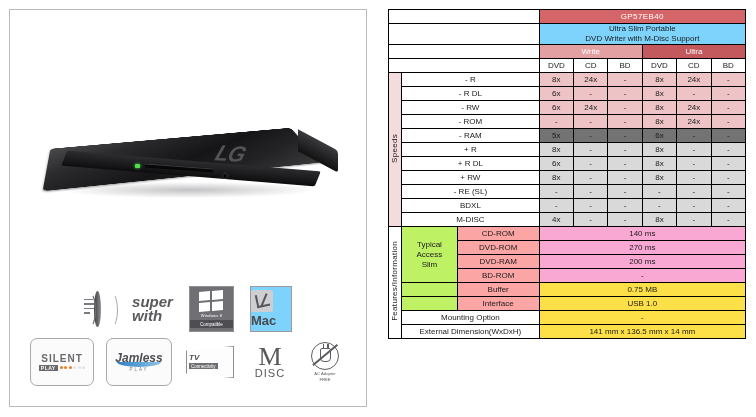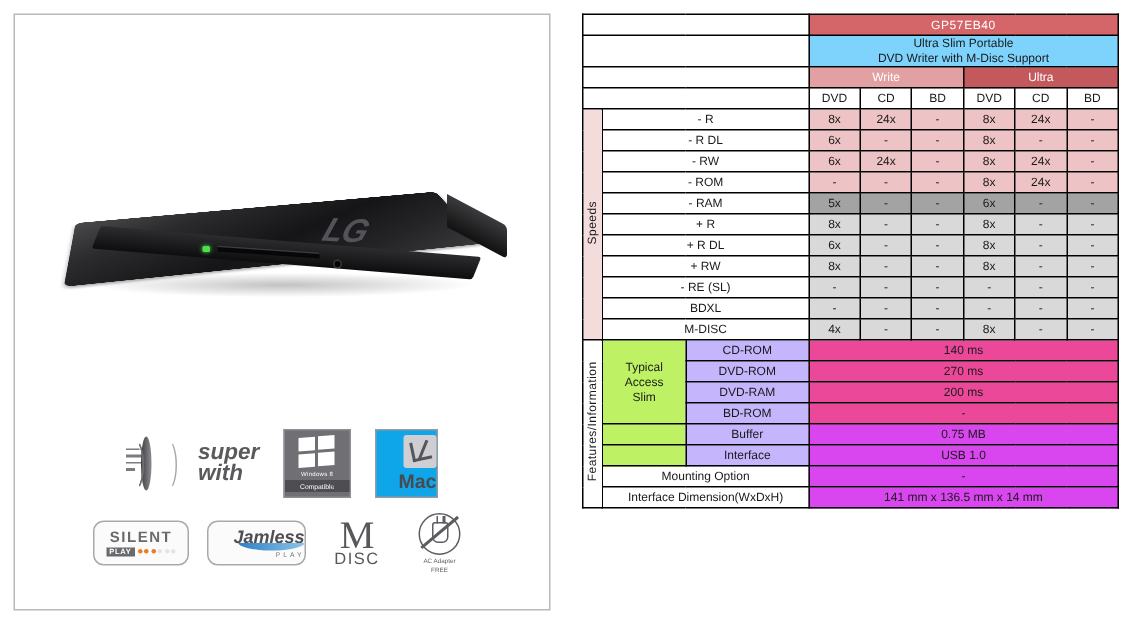--- a/index.html
+++ b/index.html
@@ -238,24 +238,24 @@
     background: #4e4e52;
     width: 100%;
     text-align: center;
     margin-top: 2px;
     padding: 1.5px 0;
   }
 
   .bdg-mac {
     width: 42px; height: 46px;
     border: 1px solid #9a9a9e;
-    background: #0ea5e9;
+    background: #7dd3fc;
     display: flex;
     flex-direction: column;
-    align-items: flex-end;
+    align-items: flex-start;
     justify-content: center;
     box-sizing: border-box;
   }
   .mac-face {
     width: 22px; height: 22px;
     background: #cfcfd3;
     position: relative;
     border-radius: 2px;
     overflow: hidden;
   }
@@ -278,21 +278,21 @@
     font-size: 13px;
     font-weight: bold;
     color: #4a4a4e;
     margin-top: 1px;
   }
 
   .bdg-pill {
     border: 1px solid #a8a8ad;
     border-radius: 7px;
     background: #fbfbfb;
-    height: 30px;
+    height: 48px;
     display: flex;
     flex-direction: column;
     align-items: center;
     justify-content: center;
     box-sizing: border-box;
   }
   .bdg-silent { width: 64px; }
   .silent-word {
     font-size: 10px;
     font-weight: bold;
@@ -306,21 +306,21 @@
   .silent-sub .sp {
     font-size: 5px; font-weight: bold; color: #ffffff;
     background: #6a6a6e; padding: 0 2px; letter-spacing: .5px;
   }
   .silent-sub .dots { display:flex; gap:1.5px; }
   .silent-sub .dots i {
     width: 3px; height: 3px; border-radius: 50%; background: #e4e4e6; display:block;
   }
   .silent-sub .dots i.on { background: #f07c22; }
 
-  .bdg-jamless { width: 66px; align-items: flex-end; }
+  .bdg-jamless { width: 66px; }
   .jam-word {
     font-size: 12px; font-weight: bold; font-style: italic; color: #4f4f53;
     line-height: 12px;
   }
   .jam-sub { font-size: 4.5px; letter-spacing: 2px; color: #7a7a7e; }
   .jam-swoosh {
     width: 44px; height: 5px;
     background: linear-gradient(90deg, #2d7fc4, #8cc5e8);
     border-radius: 0 0 50% 50% / 0 0 100% 100%;
     margin-top: -2px;
@@ -448,51 +448,51 @@
     font-size: 8.5px;
     height: 13px;
   }
   .rowlabel {
     text-align: right;
     padding-right: 3px;
     background: #ffffff;
     font-size: 8px;
   }
   .cell-pink   { background: #eec3c5; }
-  .cell-pink2  { background: #a3a3a3; margin-top: 31px; }
+  .cell-pink2  { background: #737373; margin-top: 31px; }
   .cell-grey   { background: #d9d9d9; }
 
   .sidecap {
     background: #f4dcdd;
     width: 13px;
     position: relative;
   }
   .sidecap span {
     writing-mode: vertical-rl;
     transform: rotate(180deg);
     display: inline-block;
     font-size: 8px;
     letter-spacing: .3px;
     white-space: nowrap;
   }
   .sidecap.grey { background: #ffffff; }
 
   .featlabel {
     text-align: right;
     padding-right: 3px;
-    background: #c4b5fd;
+    background: #fca5a5;
     font-size: 8px;
   }
   .featgroup {
     background: #bef264;
     font-size: 8px;
     line-height: 10px;
   }
-  .featval-grey { background: #d946ef; font-size: 8.5px; }
-  .featval-white { background: #ec4899; font-size: 8.5px; }
+  .featval-grey { background: #fde047; font-size: 8.5px; }
+  .featval-white { background: #f9a8d4; font-size: 8.5px; }
   .featwide { text-align: center; font-size: 8px; }
 </style>
 </head>
 <body>
 
 <div id="page">
 
   <div id="product-panel">
 
     <div id="product-image-area">
@@ -565,20 +565,25 @@
               </span>
           </div>
         </div>
 
         <div class="bdg-pill bdg-jamless">
           <div class="jam-word">Jamless</div>
           <div class="jam-swoosh"></div>
           <div class="jam-sub">PLAY</div>
         </div>
 
+        <div class="bdg-tv">
+          <div class="tv-shape"></div>
+          <div class="tv-txt">TV</div>
+          <div class="tv-sub">Connectivity</div>
+        </div>
 
         <div class="bdg-mdisc">
           <div class="mdisc-m">M</div>
           <div class="mdisc-d">DISC</div>
         </div>
 
         <div class="bdg-ac">
           <div class="ac-circle">
             <div class="ac-plug"></div>
           </div>
@@ -765,20 +770,20 @@
         <tr>
           <td class="featgroup"></td>
           <td class="featlabel">Interface</td>
           <td class="featval-grey" colspan="6">USB 1.0</td>
         </tr>
         <tr>
           <td class="featwide" colspan="2">Mounting Option</td>
           <td class="featval-grey" colspan="6">-</td>
         </tr>
         <tr>
-          <td class="featwide" colspan="2">Interface Dimension(WxDxH)</td>
+          <td class="featwide" colspan="2">External Dimension(WxDxH)</td>
           <td class="featval-grey" colspan="6">141 mm x 136.5 mm x 14 mm</td>
         </tr>
       </tbody>
     </table>
   </div>
 
 </div>
 
 </body></html>

